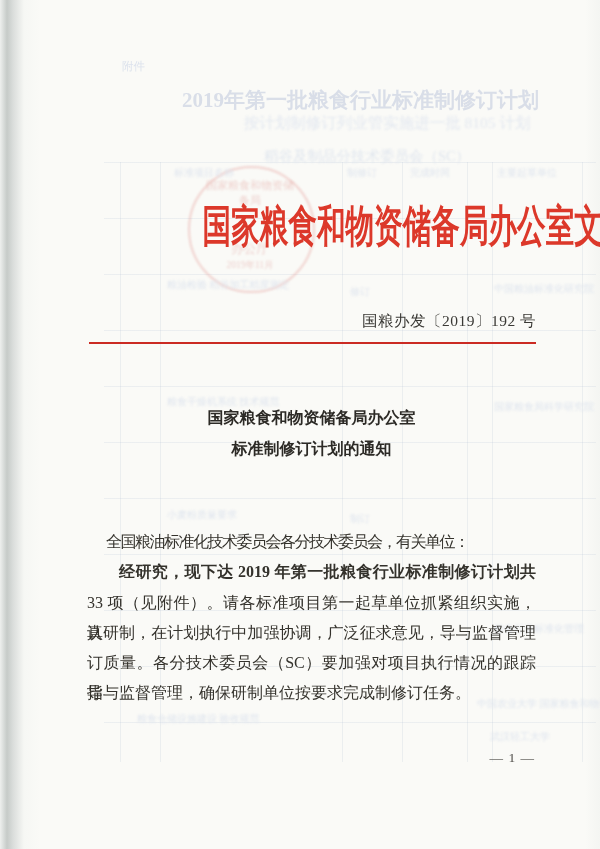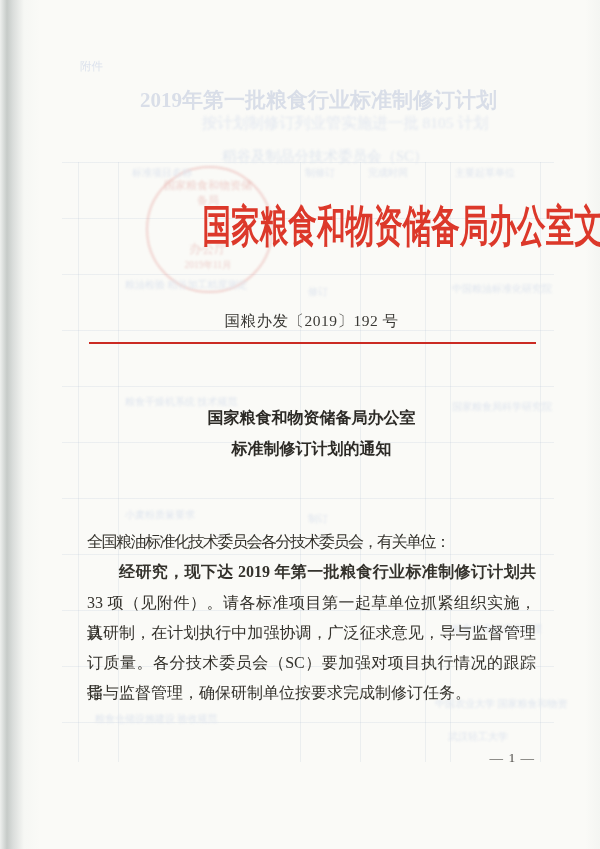--- a/index.html
+++ b/index.html
@@ -1,47 +1,47 @@
 <!DOCTYPE html>
 <html><head>
 <meta charset="utf-8">
 <style>
   html,body{margin:0;padding:0;}
   body{width:600px;height:849px;overflow:hidden;
        font-family:"Liberation Serif","DejaVu Serif",serif;}
   .page{position:relative;width:600px;height:849px;overflow:hidden;
         background:linear-gradient(90deg,#eef0ee 0px,#c6cbc8 7px,#dadddb 13px,#f6f7f4 24px,#fafaf7 40px,#fafaf7 585px,#f4f5f2 600px);}
   
-  .bleed{position:absolute;inset:0;z-index:1;}
+  .bleed{position:absolute;inset:0;z-index:1;margin-left:42px;}
   .ghost{position:absolute;white-space:nowrap;color:#dde3ed;}
   .ghost-title{font-weight:bold;filter:blur(.5px);text-align:left;}
   .ghost-soft{filter:blur(1.1px);text-align:center;}
   .snip{position:absolute;font-size:10px;color:#dfe5ee;filter:blur(1.2px);white-space:nowrap;}
   .grid-h{position:absolute;left:62px;top:162px;width:492px;height:604px;
           background:repeating-linear-gradient(180deg,rgba(177,191,212,.20) 0 1px,transparent 1px 56px);}
   .grid-v{position:absolute;top:162px;height:600px;width:1px;background:rgba(177,191,212,.20);}
   .stamp-ring{position:absolute;left:146px;top:166px;width:123px;height:123px;border-radius:50%;
               border:2px solid rgba(228,156,150,.42);filter:blur(.8px);}
   .stamp-txt{position:absolute;text-align:center;color:rgba(222,148,142,.42);filter:blur(1px);}
   
   .content{position:absolute;inset:0;z-index:2;color:#37352f;}
   .banner{position:absolute;top:197px;left:87px;width:449px;text-align:center;}
   .banner span{display:inline-block;white-space:nowrap;font-size:44px;font-weight:bold;
                color:#dc382a;transform:scaleX(.65);transform-origin:center;letter-spacing:0;}
-  .docnum{position:absolute;top:311px;left:87px;width:449px;text-align:center;
+  .docnum{position:absolute;top:311px;left:87px;width:449px;text-align:right;
           font-size:15.5px;color:#3a3935;letter-spacing:.5px;}
   .redline{position:absolute;top:342px;left:89px;width:447px;height:2px;background:#cb2b23;}
   .title-block{position:absolute;top:402px;left:87px;width:449px;text-align:center;
                font-size:16px;font-weight:bold;line-height:31px;color:#2c2a26;}
   .body-block{position:absolute;top:527px;left:87px;width:449px;font-size:16px;
               line-height:30.3px;color:#34322c;}
   .body-line{height:30.3px;white-space:nowrap;}
   .fill{white-space:normal;text-align:justify;text-align-last:justify;}
   .indent{text-indent:2em;font-weight:bold;}
-  .condensed{letter-spacing:-1.5px;}
+  .condensed{letter-spacing:-1.5px;margin-left:19px;}
   .pagenum{position:absolute;top:750px;right:65px;font-size:13.5px;color:#514f4b;letter-spacing:1px;}
 </style>
 </head>
 <body>
 
 <div class="page">
 
   <div class="bleed">
     <div class="grid-h"></div>
     <div class="grid-v" style="left:78px"></div>

